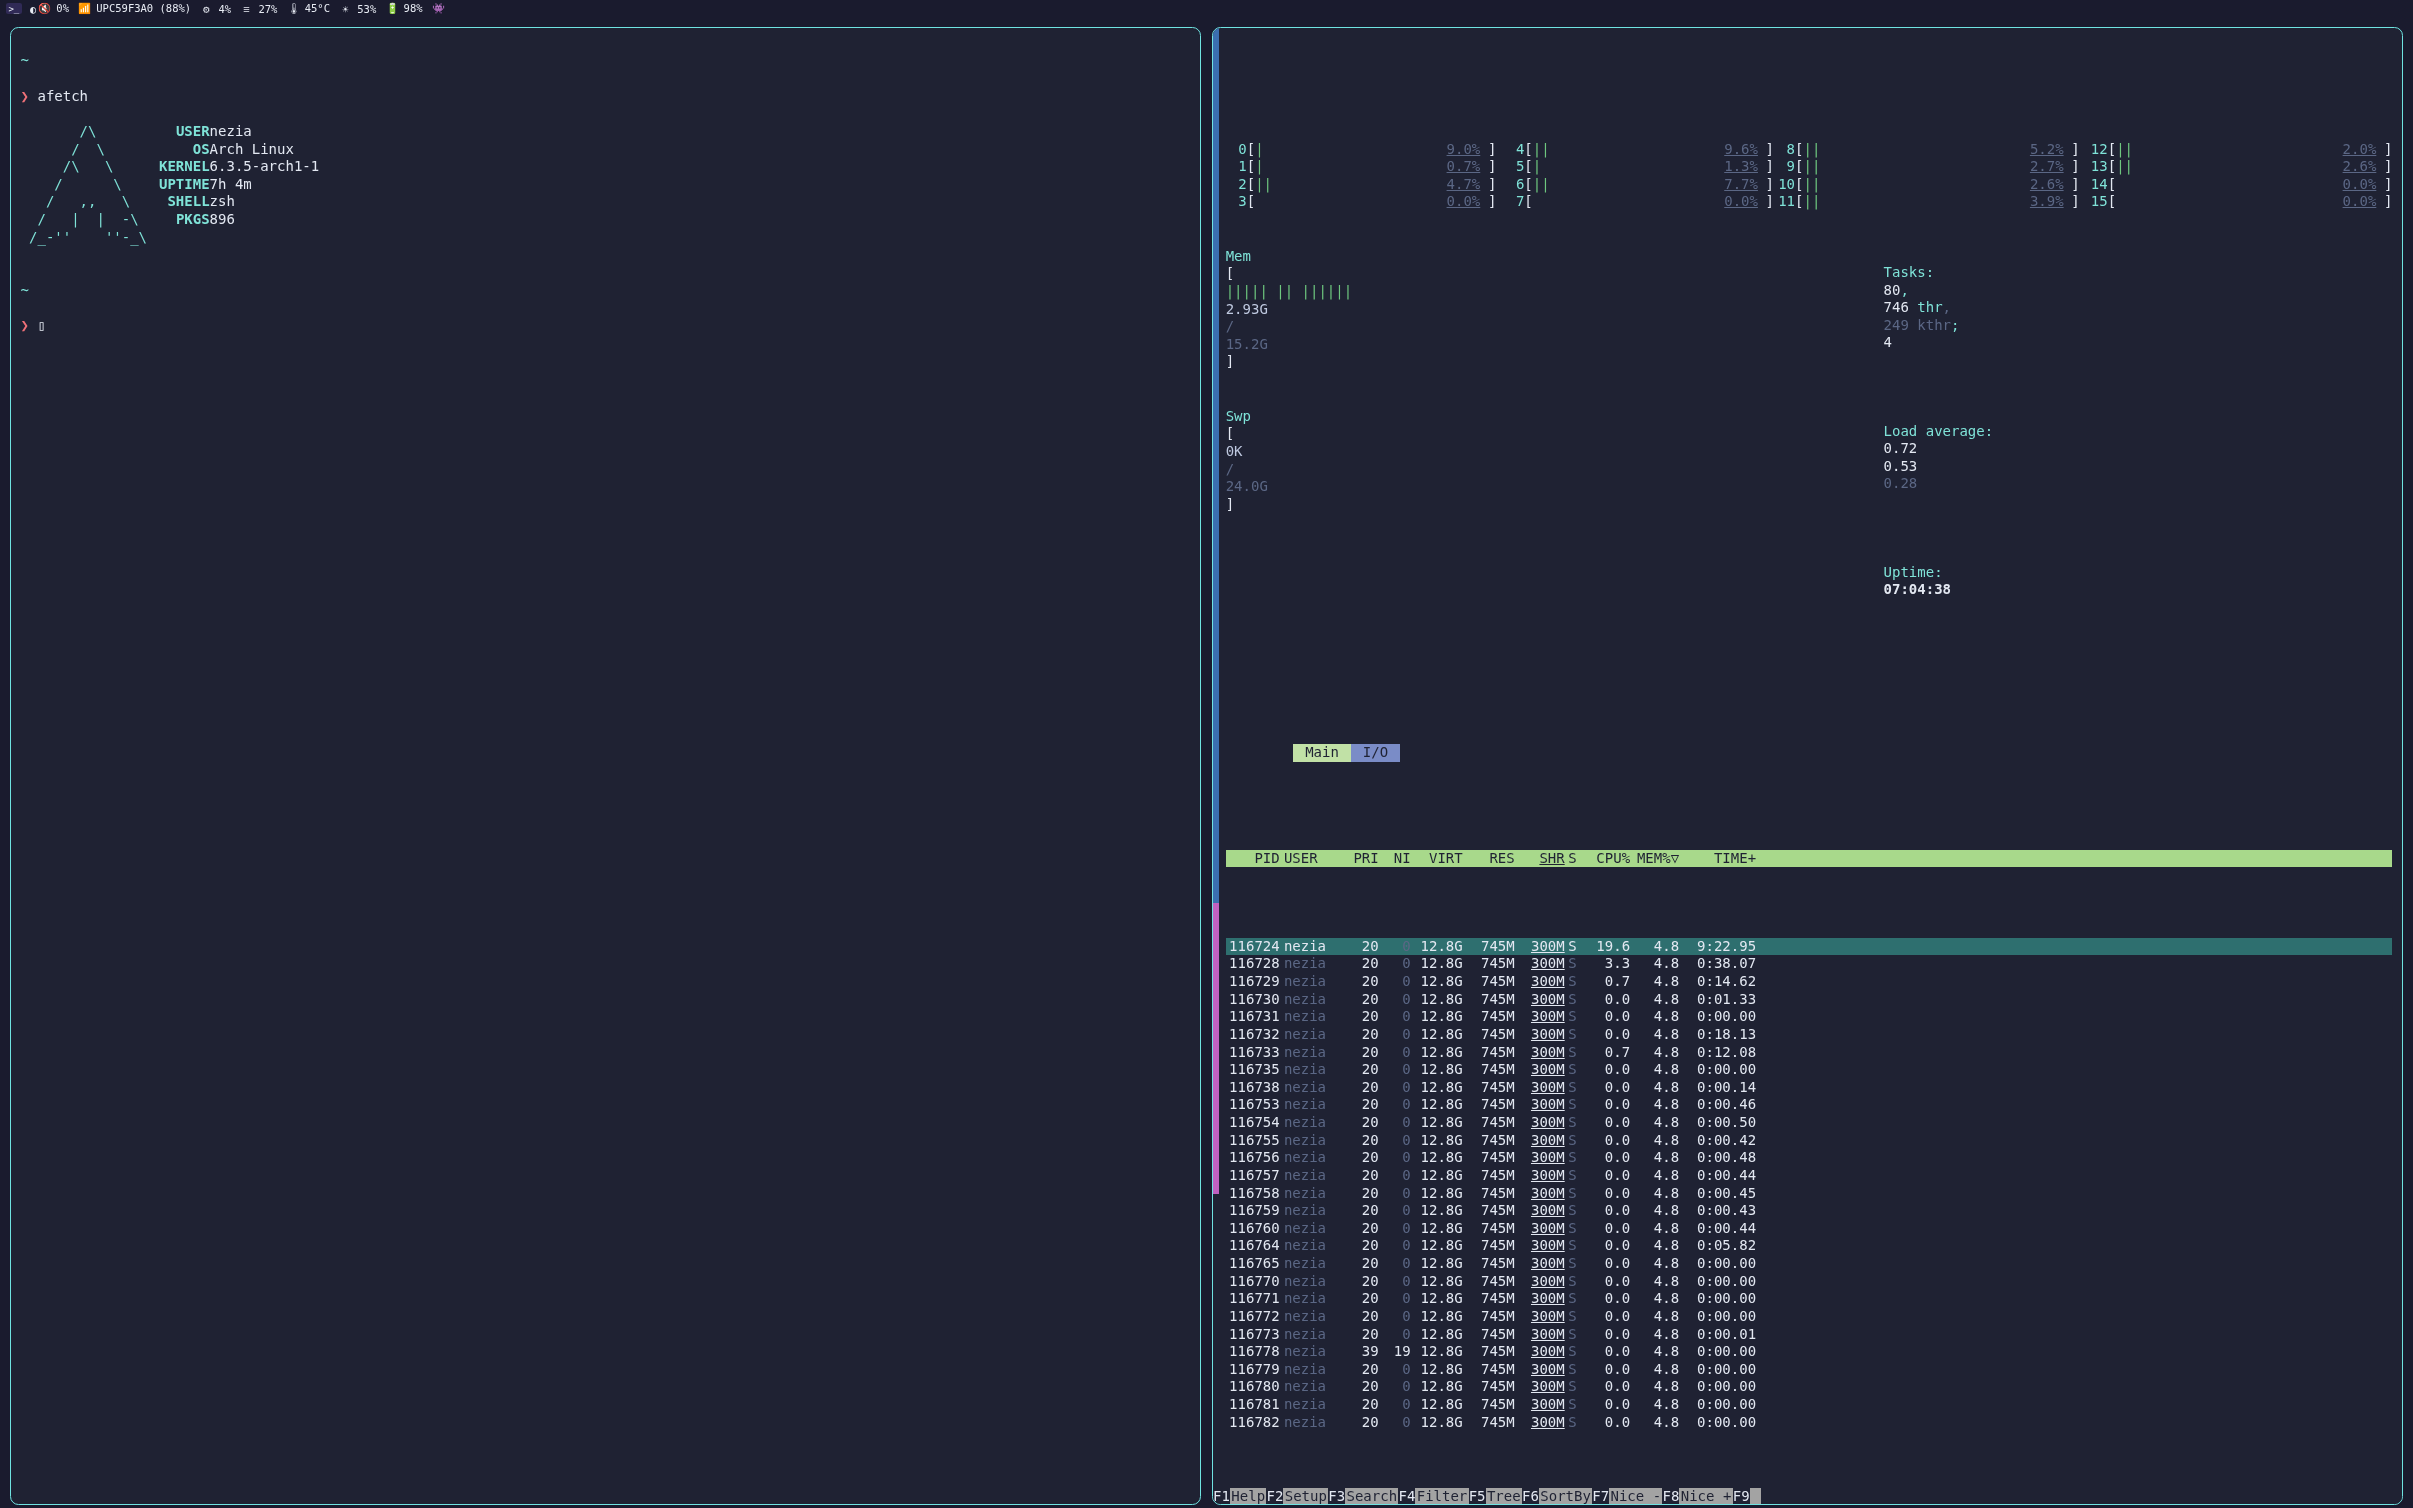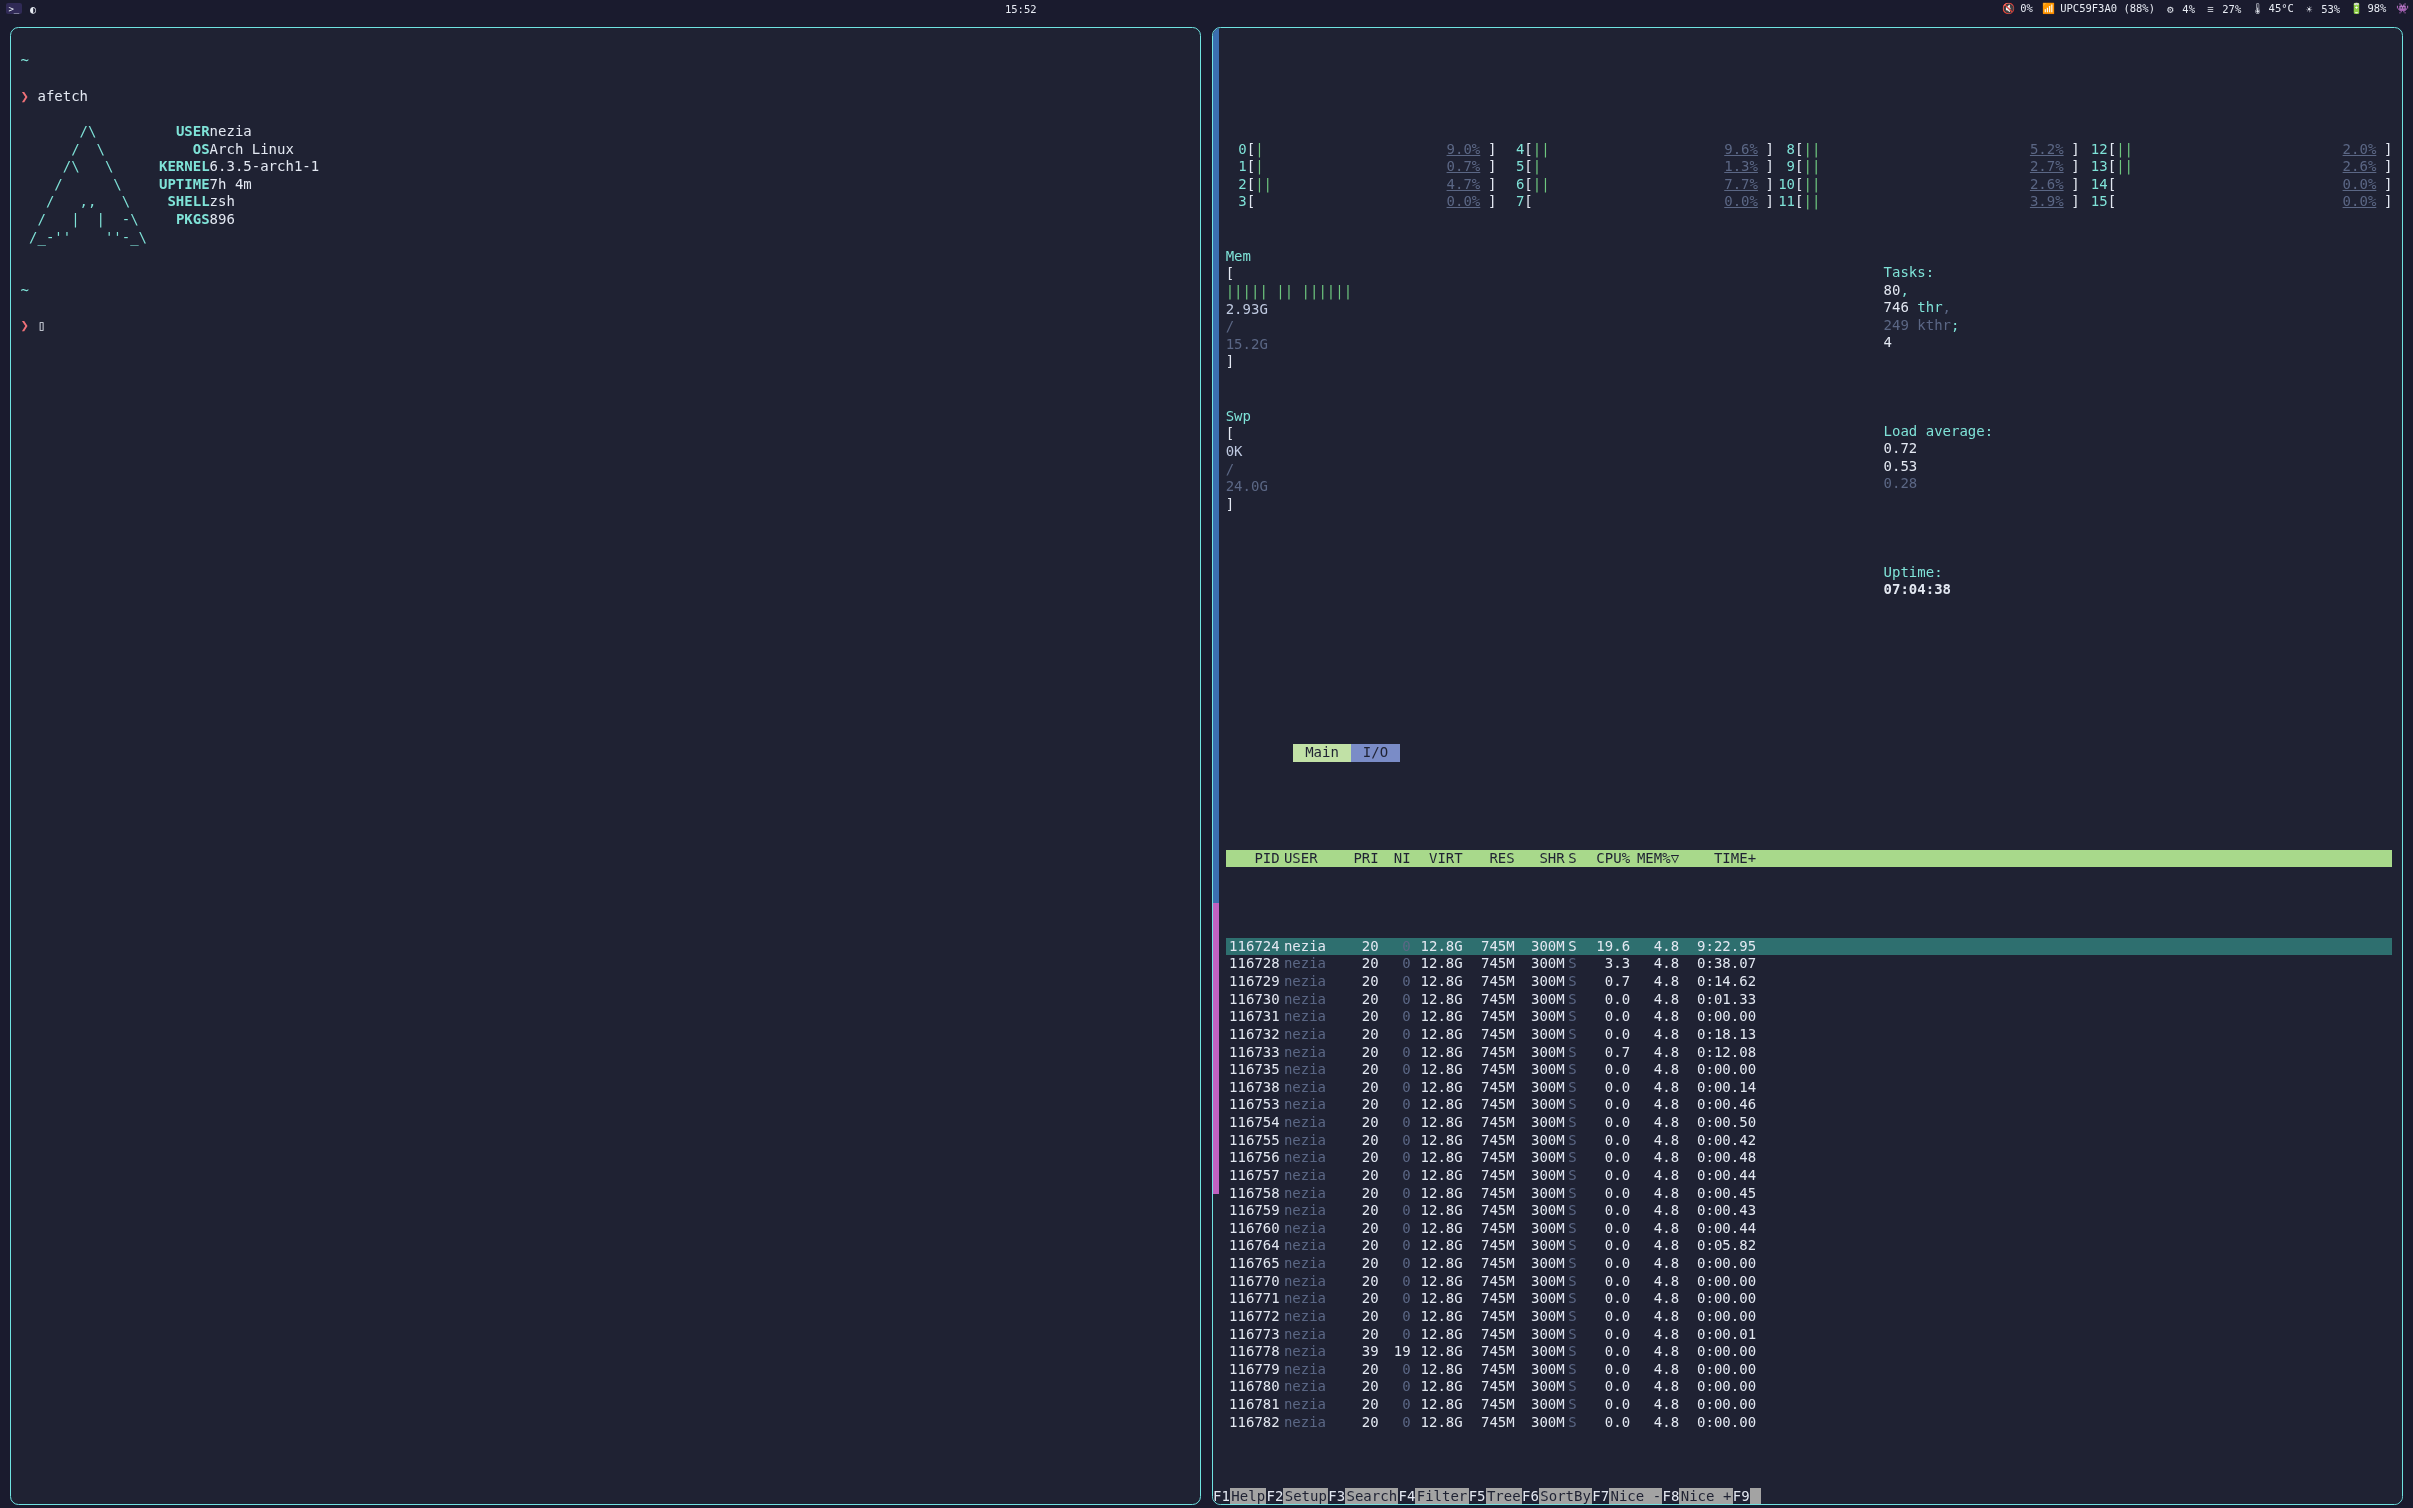--- a/index.html
+++ b/index.html
@@ -101,21 +101,21 @@
   }
   .proc-row { display: flex; padding-right: 13px; }
   .proc-row.sel { background: #2e6f6f; color: #e3e8f2; }
   .col { text-align: right; }
   .col-pid  { width: 54px; }
   .col-user { width: 56px; text-align: left; padding-left: 4.2px; }
   .col-pri  { width: 43px; }
   .col-ni   { width: 32px; }
   .col-virt { width: 52px; }
   .col-res  { width: 52px; }
-  .col-shr  { width: 50px; }
+  .col-shr  { width: 50px; text-decoration: underline; }
   .col-s    { width: 15.4px; text-align: center; }
   .col-cpu  { width: 50px; }
   .col-mem  { width: 49px; }
   .col-time { width: 77px; }
 
   .fn-bar {
     position: absolute; bottom: 0; left: 0; right: 0;
     display: flex; font-size: 14px;
     background: #1f2233;
   }
@@ -133,21 +133,20 @@
   }
 </style>
 </head>
 <body>
 
 <div class="topbar">
   <div class="left">
     <span class="tb-term">&gt;_</span>
     <span class="tb-icon">◐</span>
   </div>
-  <div class="center">15:52</div>
   <div class="right">
     <span>
       <span class="tb-icon">🔇</span>
       <span>0%</span>
     </span>
     <span>
       <span class="tb-icon">📶</span>
       <span>UPC59F3A0 (88%)</span>
     </span>
     <span>

